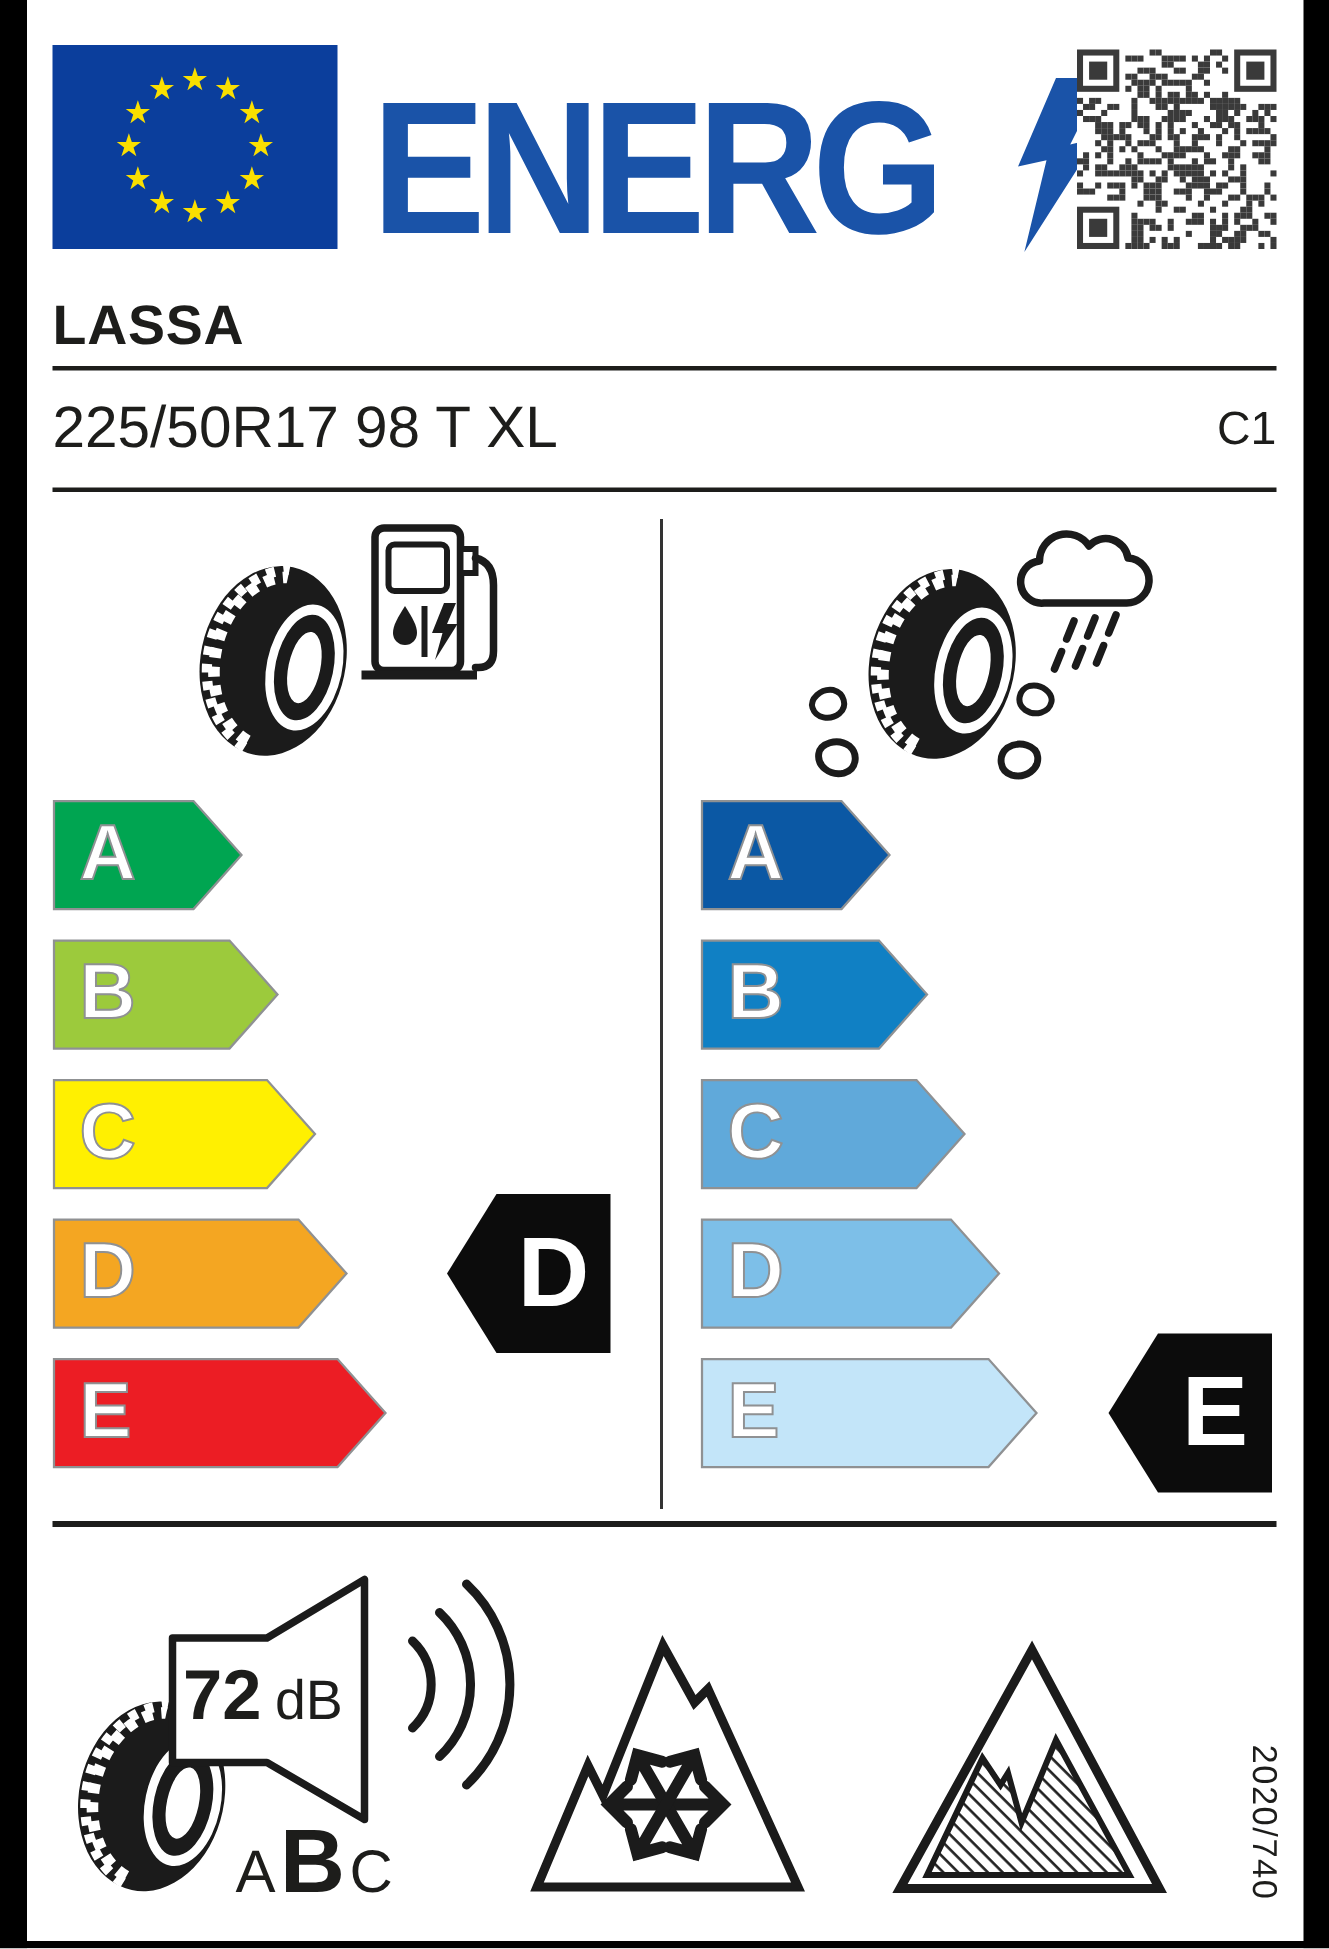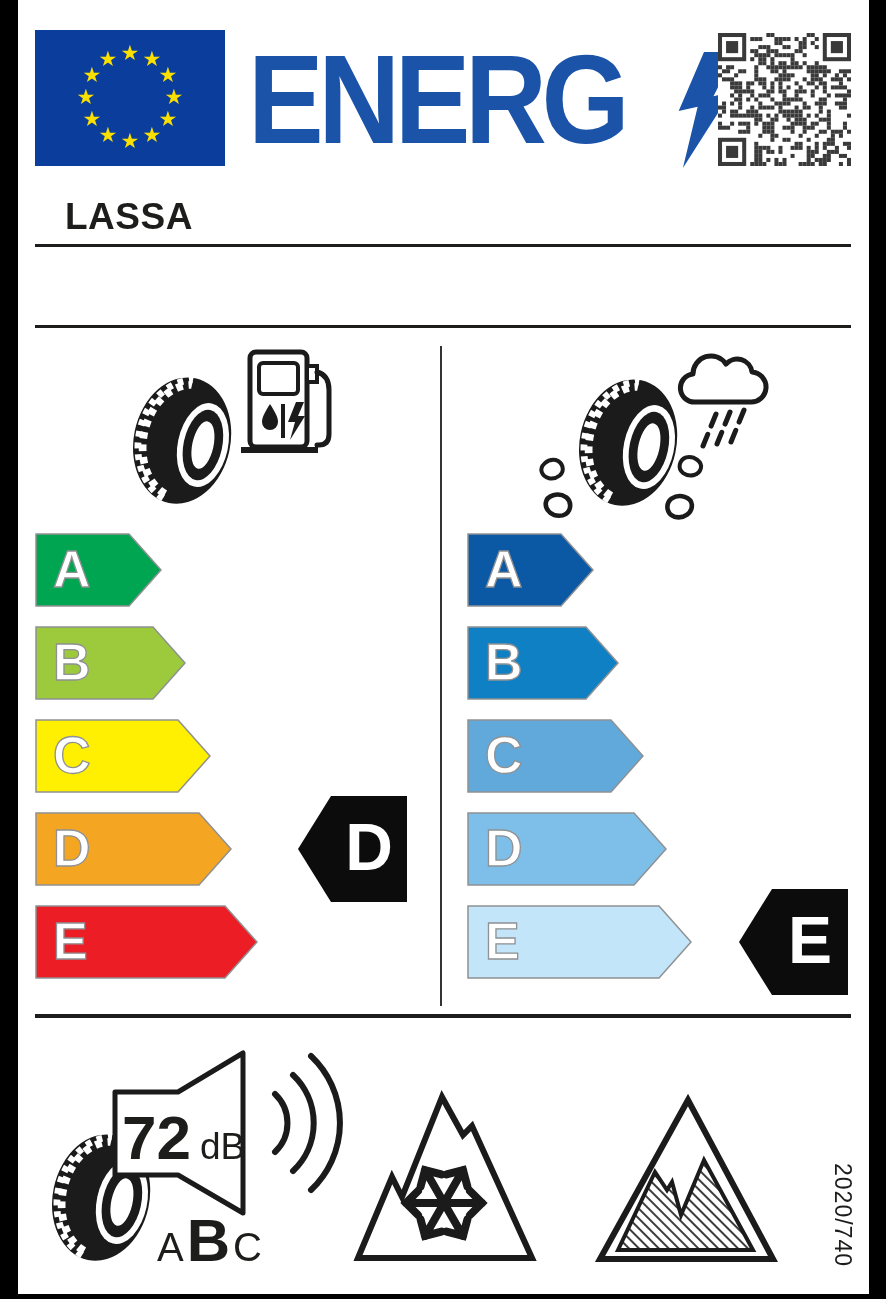--- a/index.html
+++ b/index.html
@@ -3,39 +3,39 @@
 <meta charset="utf-8">
 <style>
   html,body{margin:0;padding:0;background:#fff;}
   body{font-family:"Liberation Sans","DejaVu Sans",sans-serif;color:#1d1d1b;}
   .label{position:relative;width:886px;height:1299px;background:#fff;overflow:hidden;}
   .abs{position:absolute;}
   .edge{position:absolute;background:#000;}
   
   .flag{position:absolute;left:35px;top:30px;width:190px;height:136px;background:#0b3e9c;}
   .star{position:absolute;color:#fadf00;font-family:"DejaVu Sans",sans-serif;font-size:21px;line-height:21px;width:22px;text-align:center;}
-  .logo{position:absolute;left:248px;top:44px;display:flex;align-items:flex-start;}
+  .logo{position:absolute;left:248px;top:44px;display:flex;align-items:flex-end;}
   .logo-text{font-size:126px;line-height:112px;font-weight:bold;color:#1a53a8;letter-spacing:-6px;transform:scaleX(.9);transform-origin:left top;}
   
-  .row{position:absolute;left:35px;width:816px;display:flex;justify-content:space-between;align-items:center;margin-left:30px;}
+  .row{position:absolute;left:35px;width:816px;display:flex;justify-content:space-between;align-items:center;}
   .brand{font-size:37px;font-weight:bold;letter-spacing:.5px;}
   .artnum{font-size:39px;}
   .size{font-size:39px;}
   .vclass{font-size:31px;}
   .hline{position:absolute;left:35px;width:816px;background:#1d1d1b;}
   .vline{position:absolute;left:440px;top:346px;width:2px;height:660px;background:#333;}
   
   .arrow{position:absolute;height:74px;}
   .arrow svg{display:block;}
   .arrow-letter{position:absolute;left:18px;top:50%;transform:translateY(-52%);font-size:52px;font-weight:bold;color:#fff;-webkit-text-stroke:1.3px #8f9193;}
   .indicator{position:absolute;width:111px;height:110px;}
   .indicator-letter{position:absolute;left:34px;top:50%;transform:translateY(-52%);width:76px;text-align:center;font-size:66px;font-weight:bold;color:#fff;}
   
   .db{position:absolute;left:122px;top:1102px;display:flex;align-items:baseline;}
-  .db-val{font-size:62px;font-weight:bold;}
+  .db-val{font-size:47px;font-weight:bold;}
   .db-unit{font-size:37px;margin-left:9px;}
   .abc{position:absolute;left:157px;top:1206px;display:flex;align-items:baseline;gap:3px;}
   .abc .l{font-size:40px;}
   .abc .l.big{font-size:60px;font-weight:bold;}
   .reg{position:absolute;left:758px;top:1202px;width:170px;height:26px;text-align:center;font-size:23px;transform:rotate(90deg);letter-spacing:1px;}
   svg{overflow:visible;}
 </style>
 </head>
 <body>
 
@@ -502,20 +502,24 @@
         <rect x="1" y="27" width="5" height="5" fill="#fff"></rect>
         <rect x="2" y="28" width="3" height="3"></rect>
     </g>
   </svg>
 
   <div class="row" style="top:196px;">
     <span class="brand">LASSA</span>
   </div>
   <div class="hline" style="top:244px;height:3px;"></div>
 
+  <div class="row" style="top:264px;">
+    <span class="size">225/50R17 98 T XL</span>
+    <span class="vclass">C1</span>
+  </div>
   <div class="hline" style="top:325px;height:3px;"></div>
 
   <div class="vline"></div>
 
   <svg class="abs" style="left:126px;top:372px;" width="116" height="138" viewBox="0 0 120 140">
       <use href="#tire"></use>
     </svg>
   <svg class="abs" style="left:238px;top:346px;" width="100" height="112" viewBox="0 0 100 112">
     <rect x="12" y="6" width="57" height="95" rx="6" fill="#fff" stroke="#1b1b1b" stroke-width="5"></rect>
     <rect x="21" y="17" width="39" height="31" rx="4" fill="#fff" stroke="#1b1b1b" stroke-width="4"></rect>

